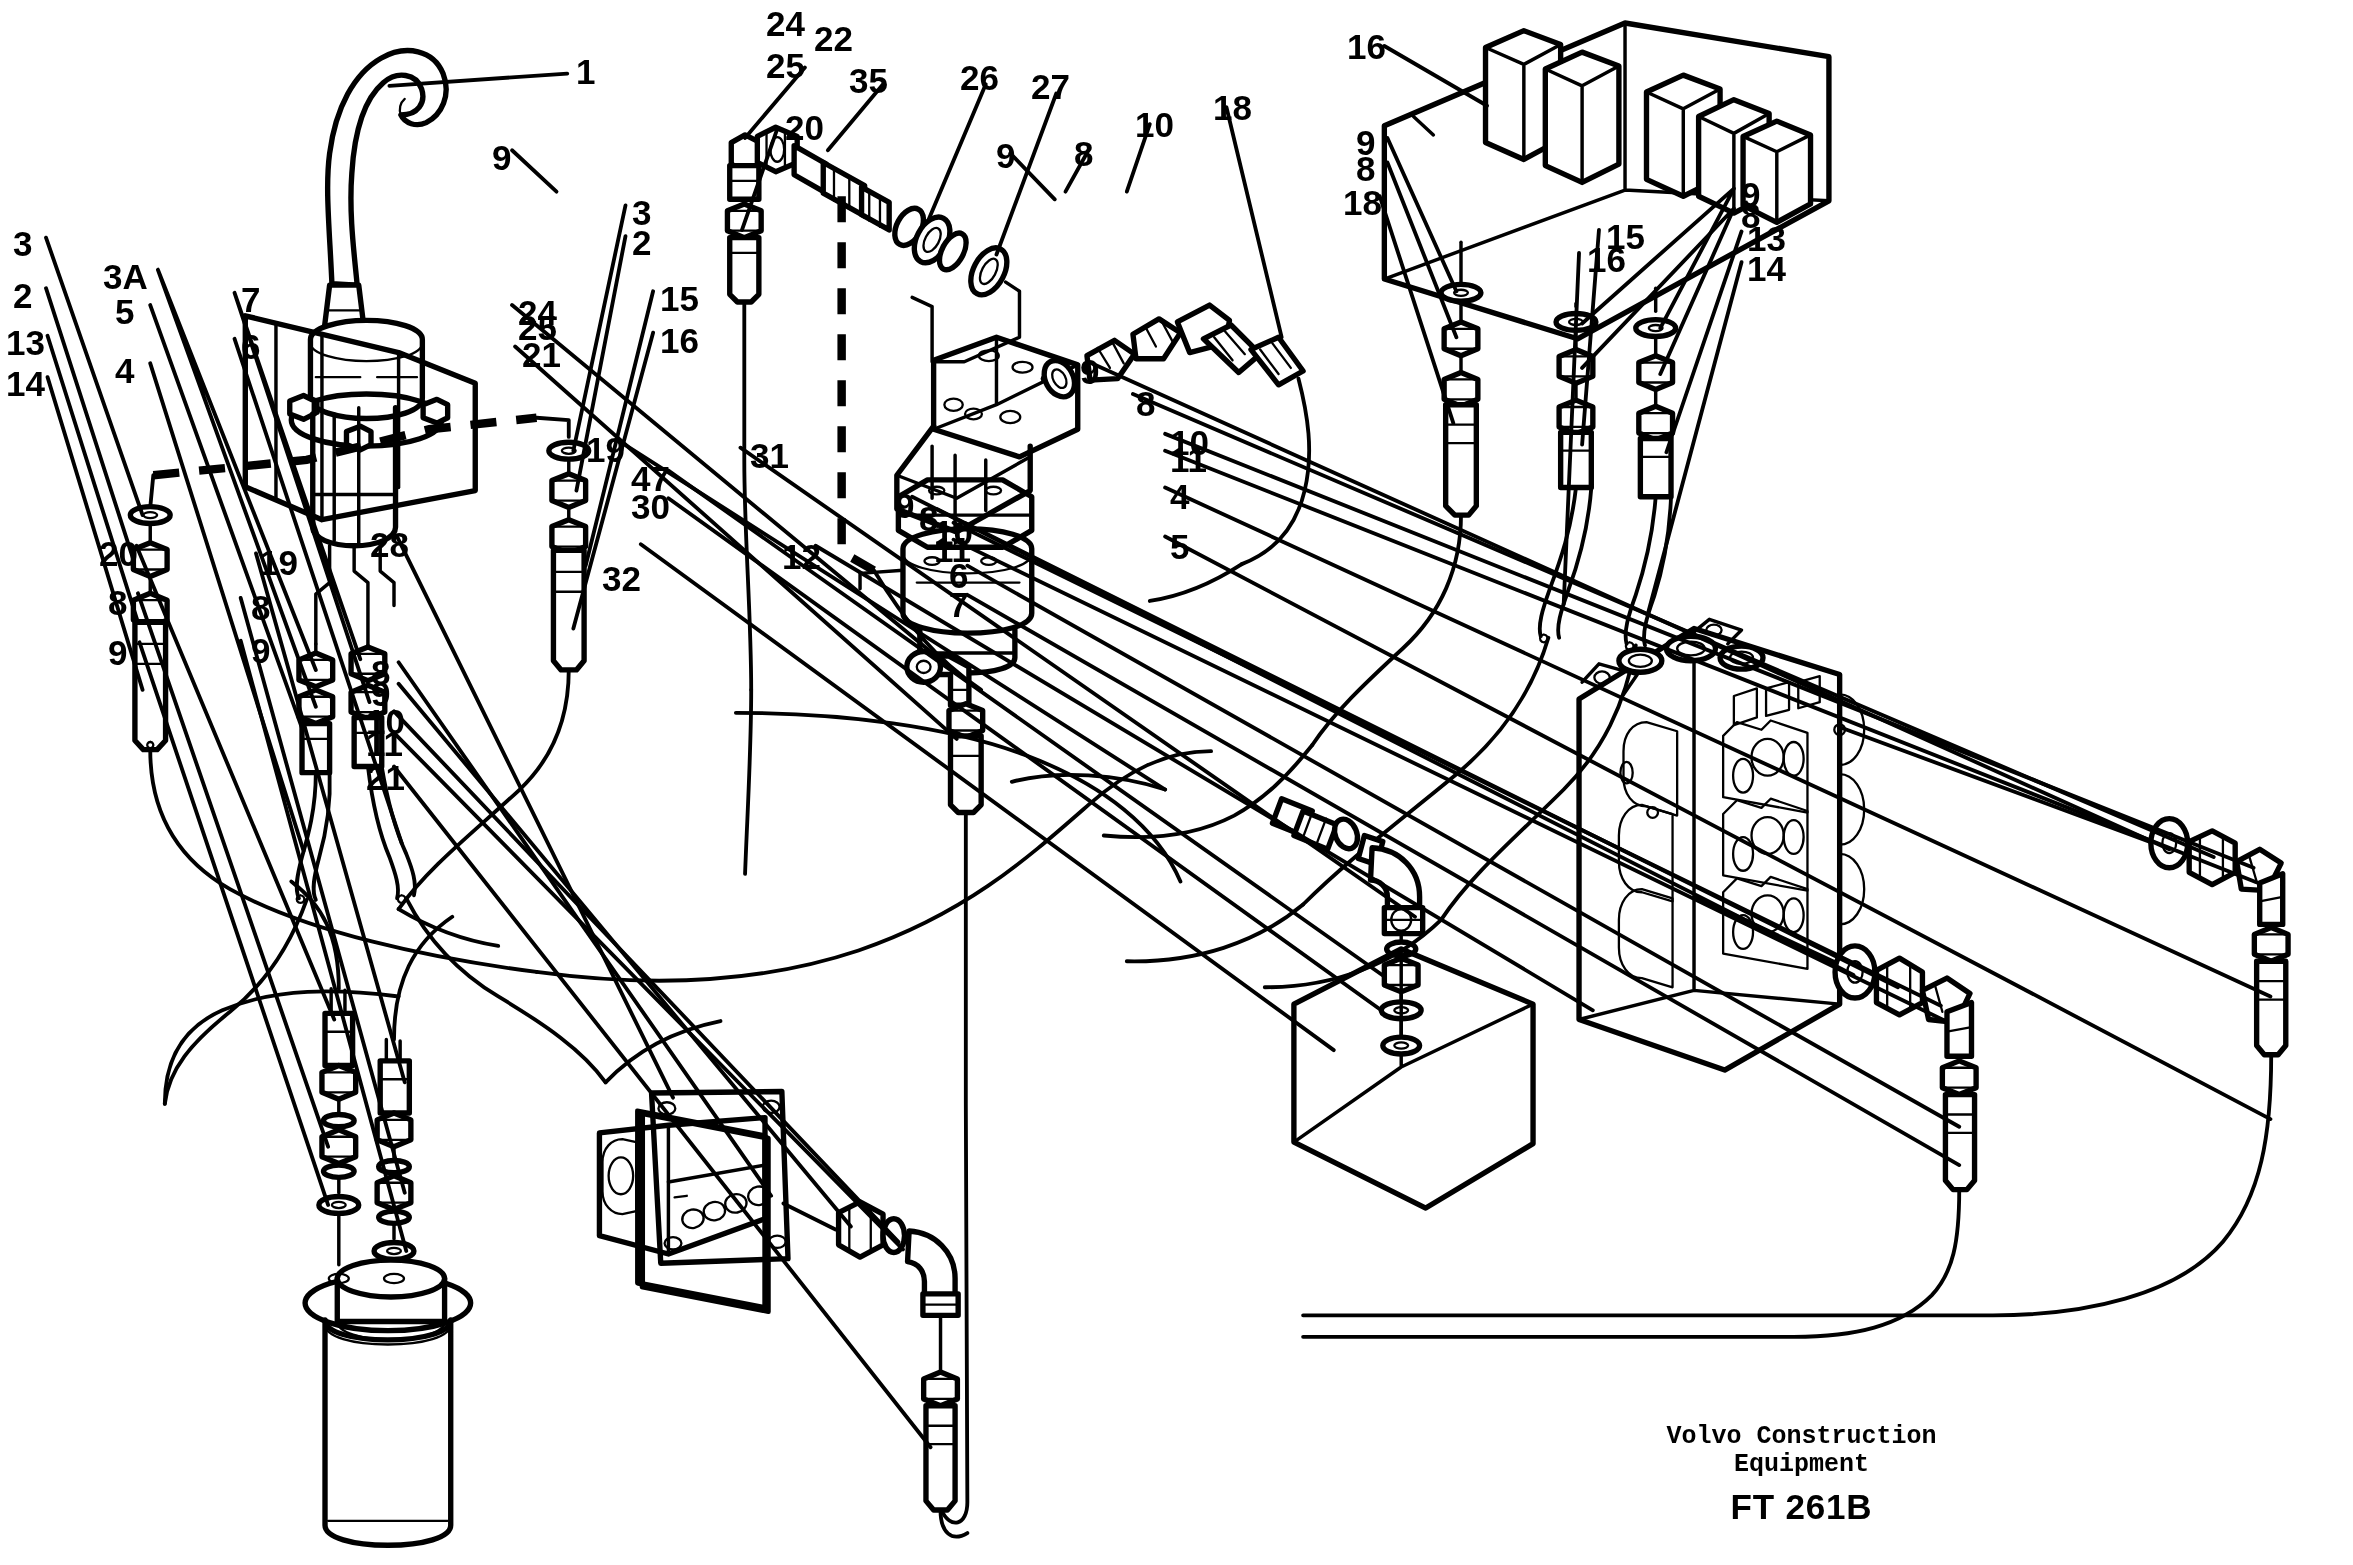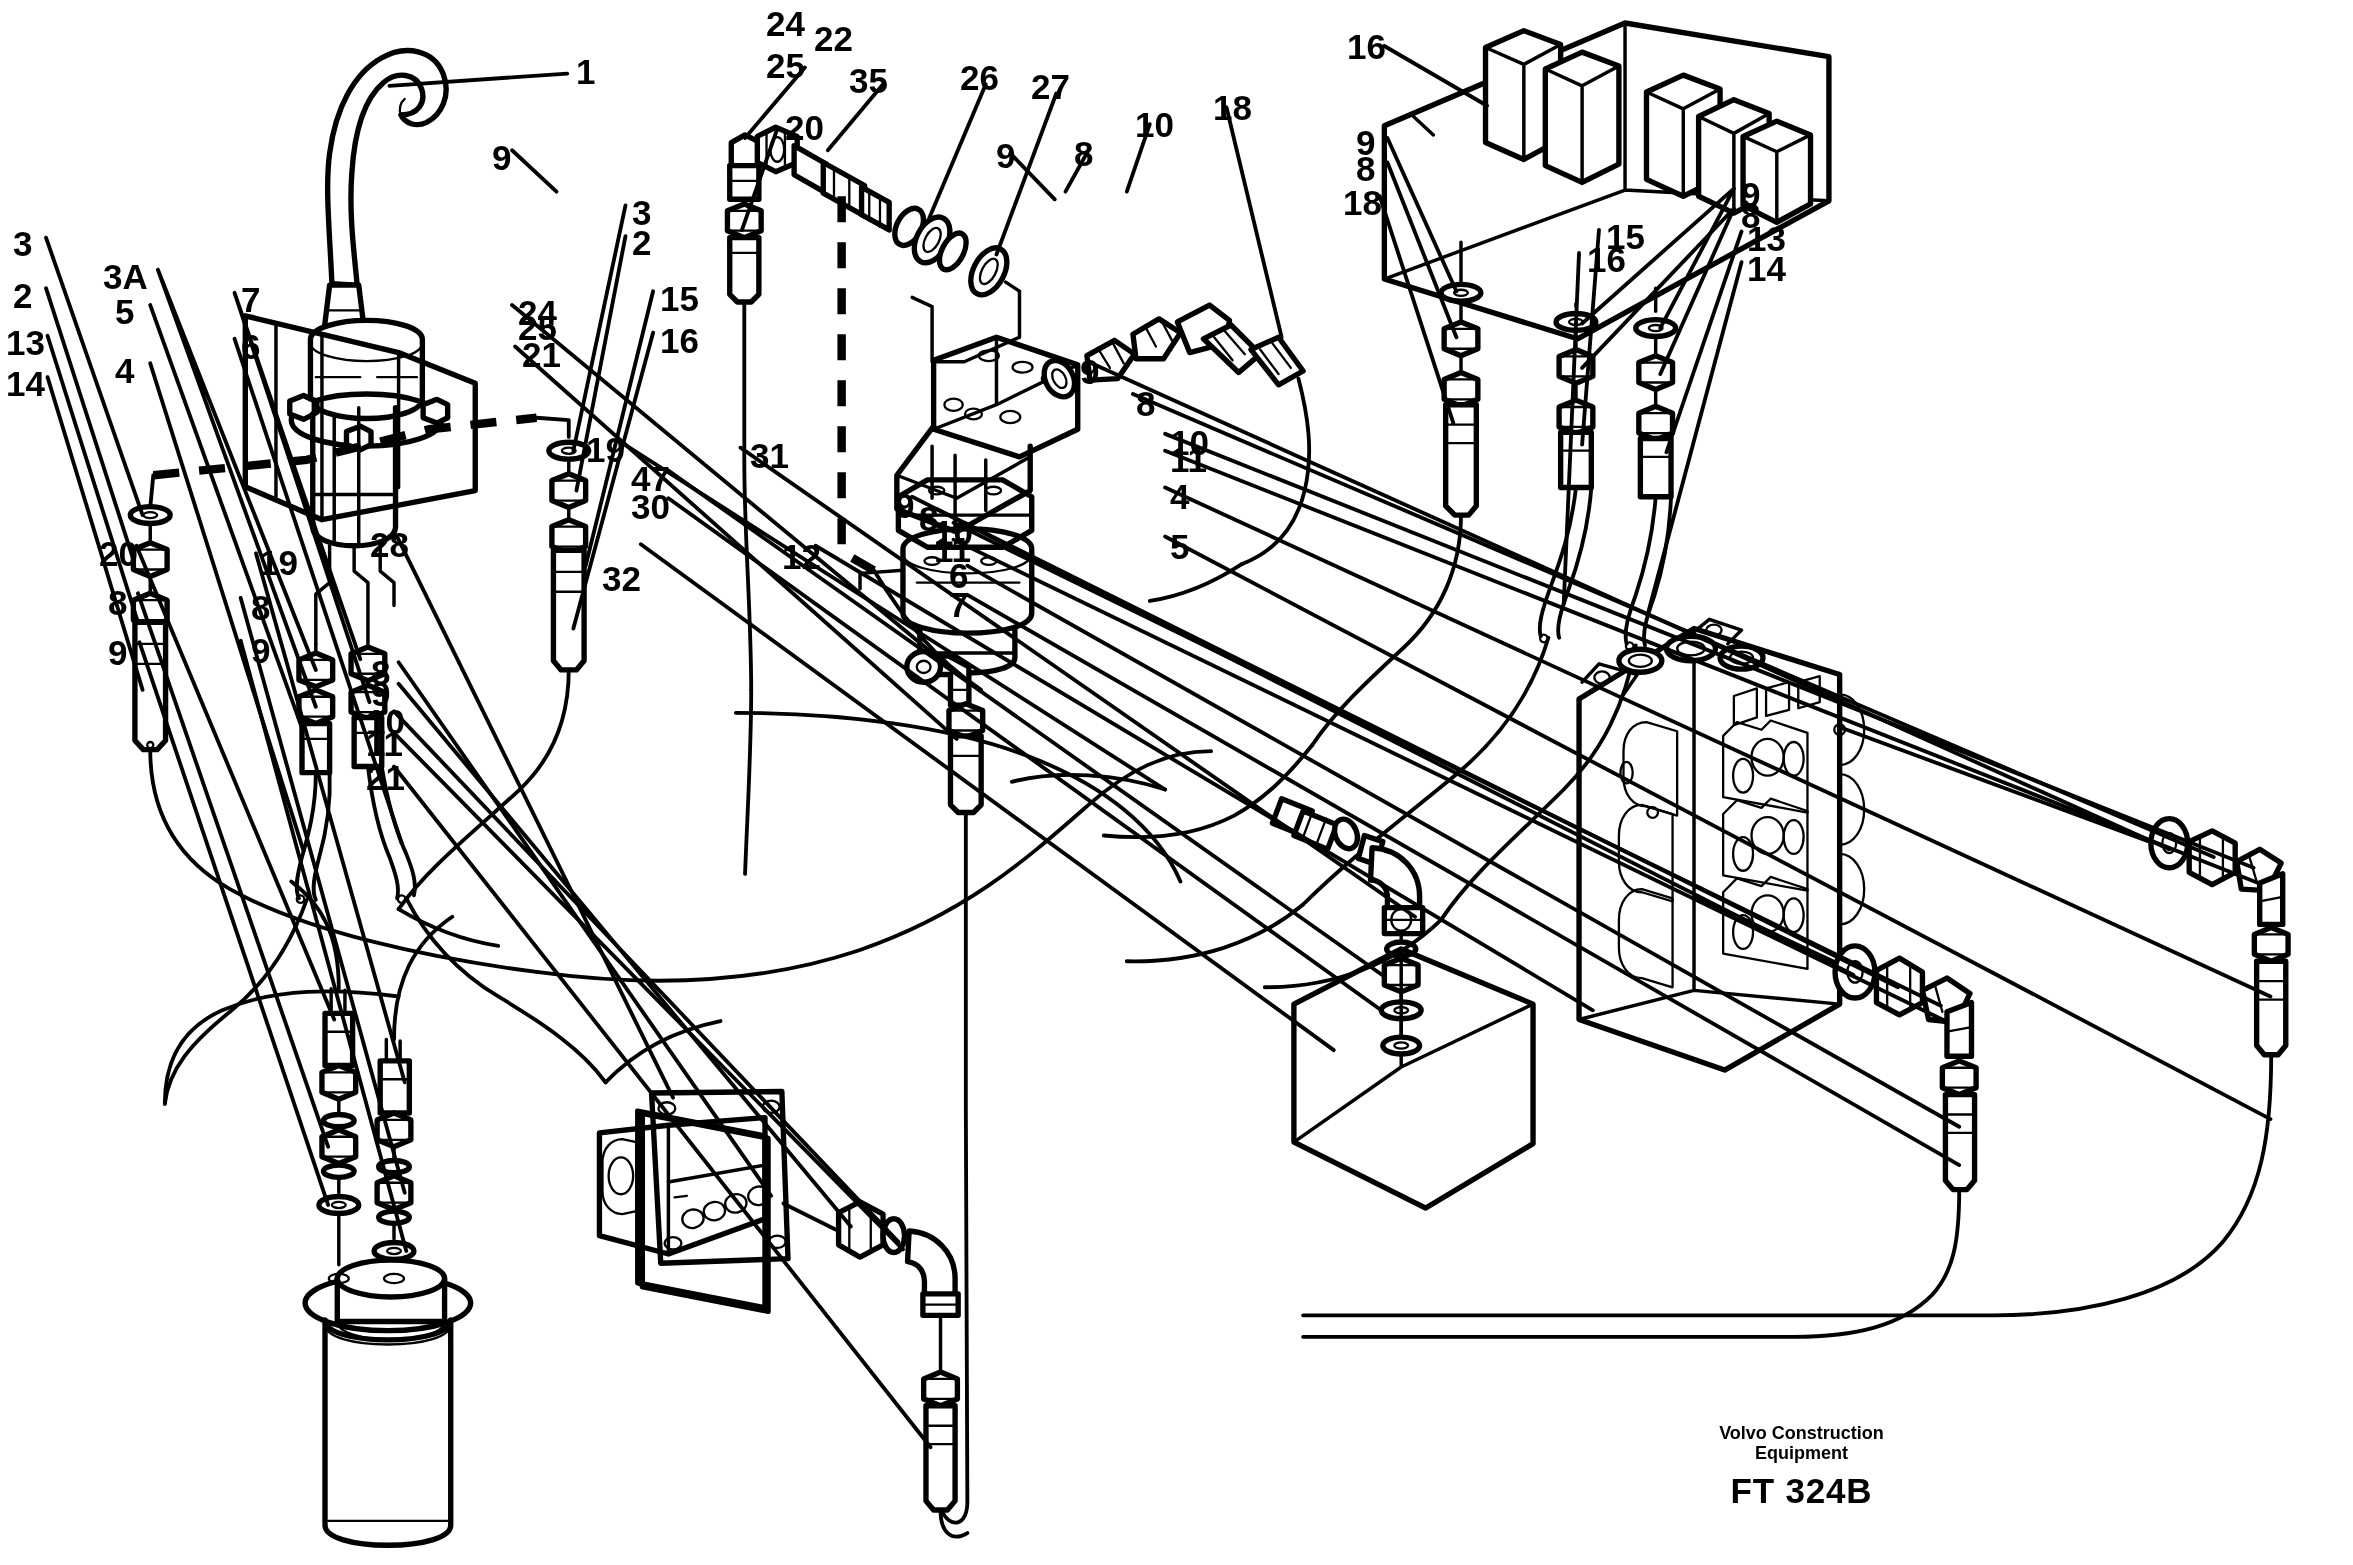--- a/index.html
+++ b/index.html
@@ -2,21 +2,21 @@
 <html style="font-size:12.3px"><head>
 <meta charset="utf-8">
 <style>
   html,body{margin:0;padding:0;background:#fff;}
   body{font-family:"Liberation Sans",sans-serif;}
   #sheet{position:relative;width:2354px;height:1566px;background:#fff;overflow:hidden;}
   #art{position:absolute;left:0;top:0;width:2354px;height:1566px;}
   .cal{position:absolute;font-family:"Liberation Sans",sans-serif;font-weight:700;
        color:#000;line-height:1;white-space:nowrap;font-size:35px;}
   .tblock{position:absolute;text-align:center;color:#000;line-height:1.12;}
-  .tb-brand{font-size:18px;font-weight:700;font-family:Liberation Sans, sans-serif;}
+  .tb-brand{font-size:25px;font-weight:700;font-family:Liberation Mono, monospace;}
   .tb-code{font-size:35px;font-weight:700;font-family:"Liberation Sans",sans-serif;margin-top:7.7px;letter-spacing:0.8px;}
 </style>
 </head>
 <body>
 
 <div id="sheet">
 
   <svg id="art" viewBox="0 0 3071 2043" xmlns="http://www.w3.org/2000/svg">
     <defs>
       <style>
@@ -636,17 +636,17 @@
   <div class="cal" style="left:370px;top:527px">28</div>
   <div class="cal" style="left:371px;top:655px">8</div>
   <div class="cal" style="left:371px;top:676px">9</div>
   <div class="cal" style="left:366px;top:704px">10</div>
   <div class="cal" style="left:366px;top:726px">11</div>
   <div class="cal" style="left:366px;top:760px">21</div>
 
   <div class="tblock" style="left:1633px;top:1423px;width:337px;">
     <div class="tb-brand">Volvo Construction</div>
     <div class="tb-brand">Equipment</div>
-    <div class="tb-code">FT 324B</div>
+    <div class="tb-code">FT 261B</div>
   </div>
 
 </div>
 
 
 </body></html>

